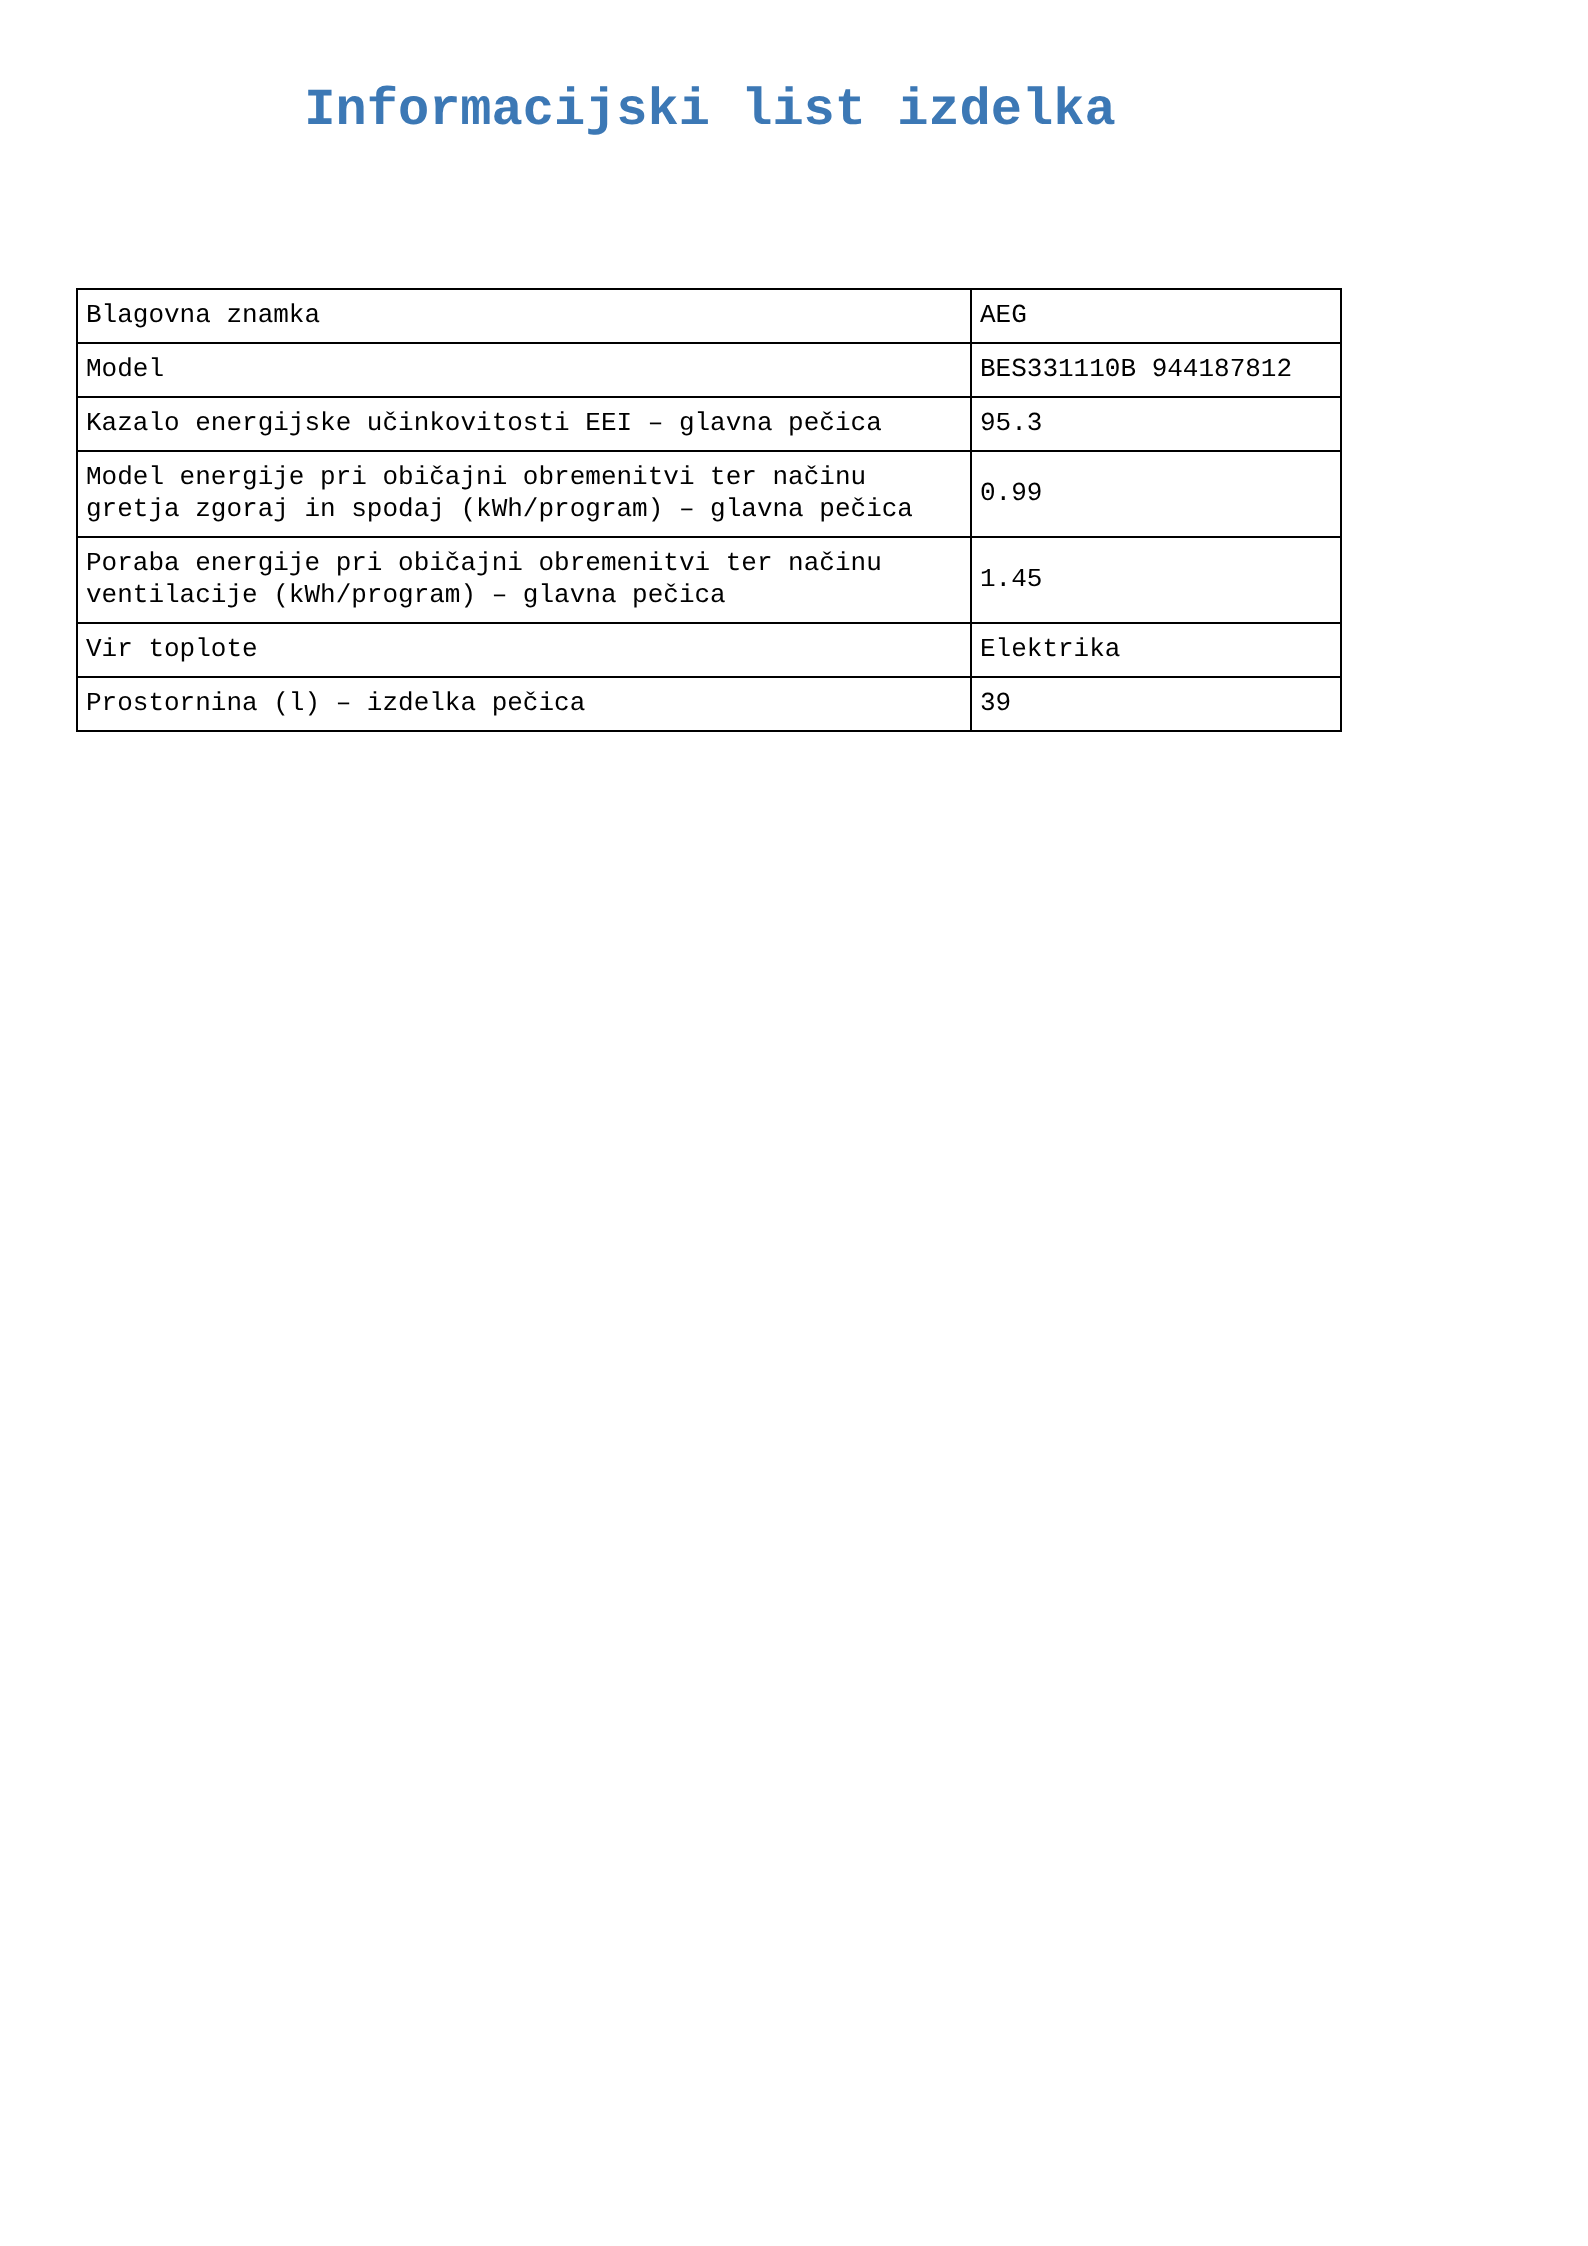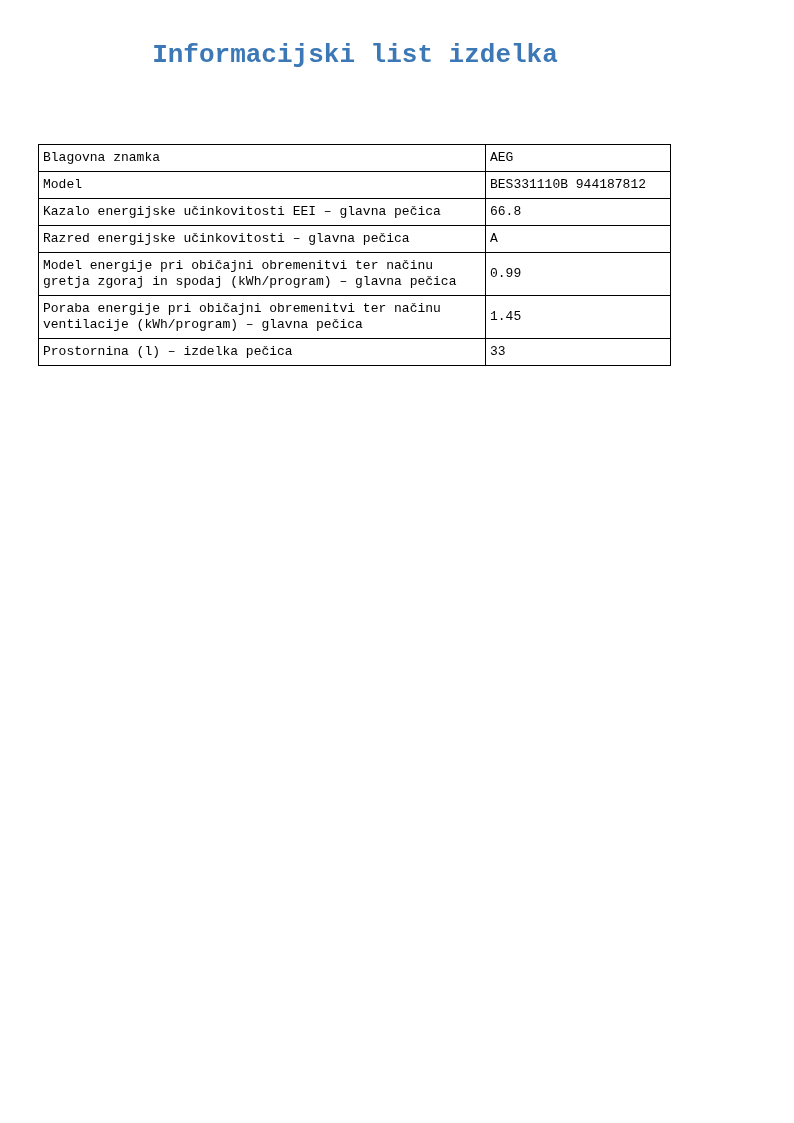--- a/index.html
+++ b/index.html
@@ -53,32 +53,32 @@
       <tr>
         <td class="label-cell">Blagovna znamka</td>
         <td class="value-cell">AEG</td>
       </tr>
       <tr>
         <td class="label-cell">Model</td>
         <td class="value-cell">BES331110B 944187812</td>
       </tr>
       <tr>
         <td class="label-cell">Kazalo energijske učinkovitosti EEI – glavna pečica</td>
-        <td class="value-cell">66.8</td>
-      </tr>
-      <tr>
-        <td class="label-cell">Razred energijske učinkovitosti – glavna pečica</td>
-        <td class="value-cell">A</td>
+        <td class="value-cell">95.3</td>
       </tr>
       <tr>
         <td class="label-cell">Model energije pri običajni obremenitvi ter načinu gretja zgoraj in spodaj (kWh/program) – glavna pečica</td>
         <td class="value-cell">0.99</td>
       </tr>
       <tr>
         <td class="label-cell">Poraba energije pri običajni obremenitvi ter načinu ventilacije (kWh/program) – glavna pečica</td>
         <td class="value-cell">1.45</td>
       </tr>
       <tr>
+        <td class="label-cell">Vir toplote</td>
+        <td class="value-cell">Elektrika</td>
+      </tr>
+      <tr>
         <td class="label-cell">Prostornina (l) – izdelka pečica</td>
-        <td class="value-cell">33</td>
+        <td class="value-cell">39</td>
       </tr>
     </tbody>
 </table>
 
 </body></html>

